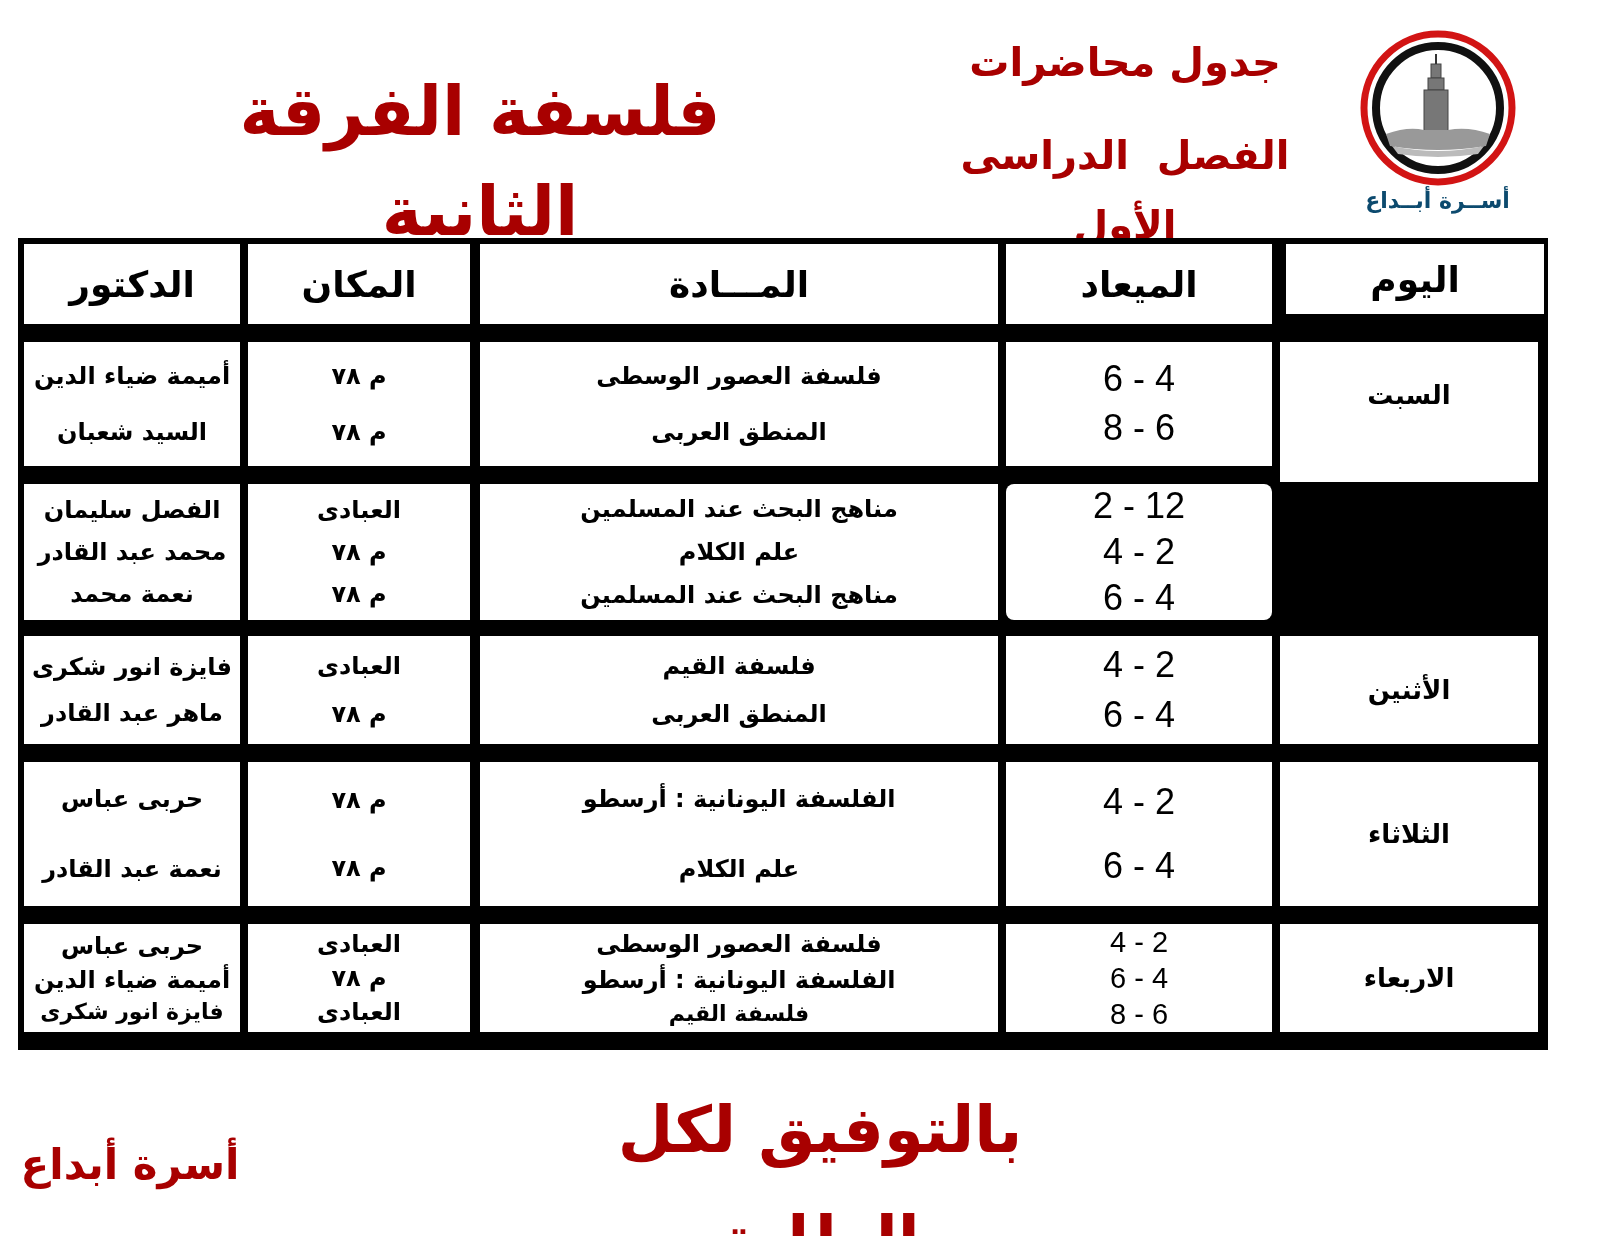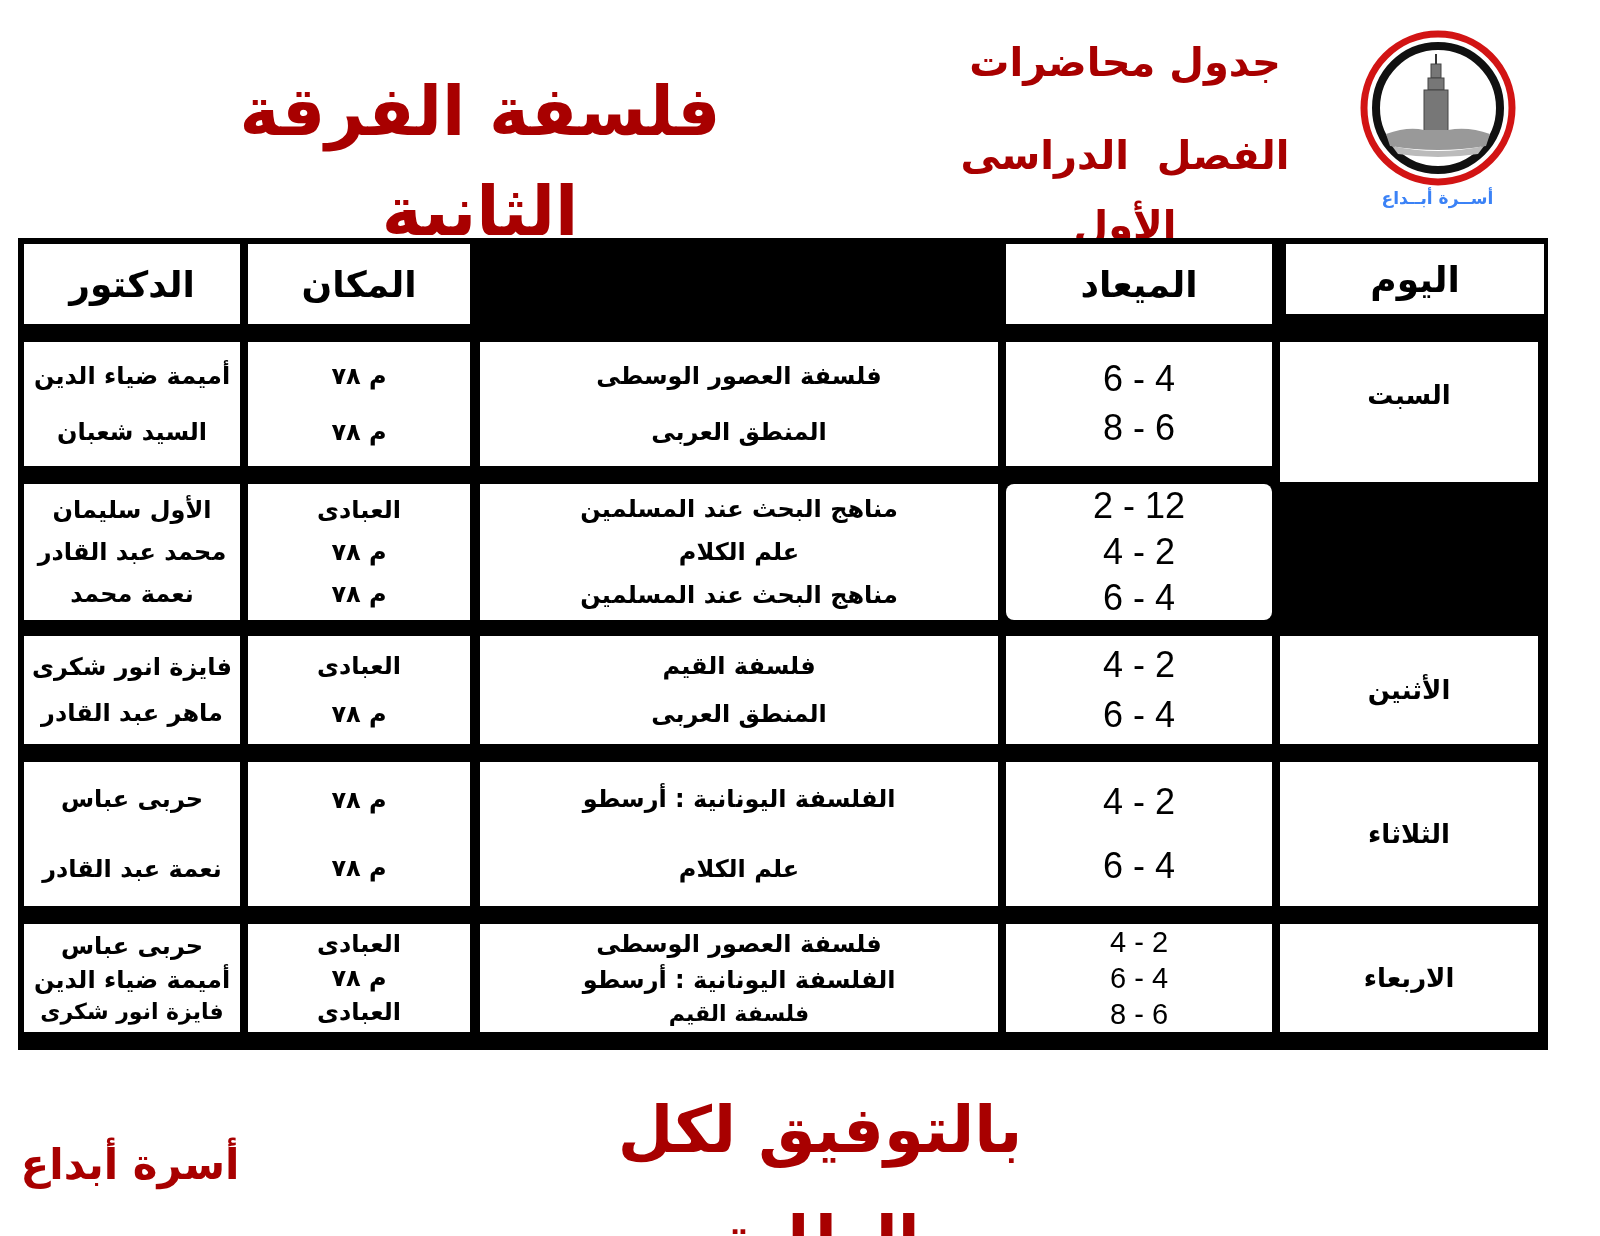--- a/index.html
+++ b/index.html
@@ -7,22 +7,22 @@
          font-family:"DejaVu Sans", sans-serif; }
   .abs { position:absolute; }
   .red { color:#a80000; }
   .title-main { left:200px; top:62px; width:560px; height:100px; font-size:68px; font-weight:bold;
                 text-align:center; direction:rtl; line-height:100px; letter-spacing:-1px; }
   .title-sub1 { left:960px; top:32px; width:330px; height:60px; font-size:40px; font-weight:bold;
                 text-align:center; direction:rtl; line-height:60px; }
   .title-sub2 { left:935px; top:120px; width:380px; height:70px; font-size:40px; font-weight:bold;
                 text-align:center; direction:rtl; line-height:70px; word-spacing:14px; }
   .logo { left:1358px; top:30px; width:160px; height:160px; }
-  .logo-caption { left:1350px; top:188px; width:175px; height:30px; font-size:17px; font-weight:bold;
-                  text-align:center; direction:rtl; color:#3b82f6; letter-spacing:2px; }
+  .logo-caption { left:1350px; top:188px; width:175px; height:30px; font-size:22px; font-weight:bold;
+                  text-align:center; direction:rtl; color:#0c4a6e; letter-spacing:2px; }
 
   .table-frame { left:18px; top:238px; width:1530px; height:812px; background:#000; }
   .cell { position:absolute; background:#fff; display:flex; flex-direction:column;
           justify-content:center; align-items:center; direction:rtl; color:#000;
           font-weight:bold; text-align:center; }
   .hdr { font-size:36px; }
   .ar { font-size:24px; line-height:1.45; white-space:nowrap; }
   .num { font-family:"Liberation Sans", sans-serif; font-weight:normal; font-size:36px; direction:ltr; line-height:1.35; }
   .numsm { font-family:"Liberation Sans", sans-serif; font-weight:normal; font-size:29px; direction:ltr; line-height:1.2; }
   .arsm { font-size:22px; line-height:1.3; white-space:nowrap; }
@@ -54,20 +54,21 @@
     <path d="M28 104 Q50 96 66 100 L90 100 Q110 96 132 104 L128 116 Q80 124 32 116 Z" fill="#999"></path>
     <path d="M34 116 Q80 126 126 116 L120 124 Q80 130 40 124 Z" fill="#bbb"></path>
   </svg>
 </div>
 <div class="abs logo-caption">أســرة أبــداع</div>
 
 <div class="abs table-frame">
 
   <div class="cell hdr" style="left:1268px; top:6px; width:258px; height:70px;text-align:right;">اليوم</div>
   <div class="cell hdr" style="left:988px; top:6px; width:266px; height:80px;">الميعاد</div>
+  <div class="cell hdr" style="left:462px; top:6px; width:518px; height:80px;">المـــادة</div>
   <div class="cell hdr" style="left:230px; top:6px; width:222px; height:80px;">المكان</div>
   <div class="cell hdr" style="left:6px; top:6px; width:216px; height:80px;text-align:center;">الدكتور</div>
 
   <div class="cell day" style="left:1262px; top:104px; width:258px; height:124px; justify-content:flex-start; padding-top:16px;">
     <span style="margin-top:22px;">السبت</span>
   </div>
   <div class="cell" style="left:988px; top:104px; width:266px; height:124px;">
     <div class="num">6 - 4</div>
     <div class="num">8 - 6</div>
   </div>
@@ -93,21 +94,21 @@
     <div class="ar" style="line-height:43px;">مناهج البحث عند المسلمين</div>
     <div class="ar" style="line-height:43px;">علم الكلام</div>
     <div class="ar" style="line-height:43px;">مناهج البحث عند المسلمين</div>
   </div>
   <div class="cell" style="left:230px; top:246px; width:222px; height:136px;">
     <div class="ar" style="line-height:42px;">العبادى</div>
     <div class="ar" style="line-height:42px;">م ٧٨</div>
     <div class="ar" style="line-height:42px;">م ٧٨</div>
   </div>
   <div class="cell" style="left:6px; top:246px; width:216px; height:136px;">
-    <div class="ar" style="line-height:42px;">الأول سليمان</div>
+    <div class="ar" style="line-height:42px;">الفصل سليمان</div>
     <div class="ar" style="line-height:42px;">محمد عبد القادر</div>
     <div class="ar" style="line-height:42px;">نعمة محمد</div>
   </div>
 
   <div class="cell day" style="left:1262px; top:398px; width:258px; height:108px;">
     <span>الأثنين</span>
   </div>
   <div class="cell" style="left:988px; top:398px; width:266px; height:108px;">
     <div class="num" style="line-height:50px;">4 - 2</div>
     <div class="num" style="line-height:50px;">6 - 4</div>

